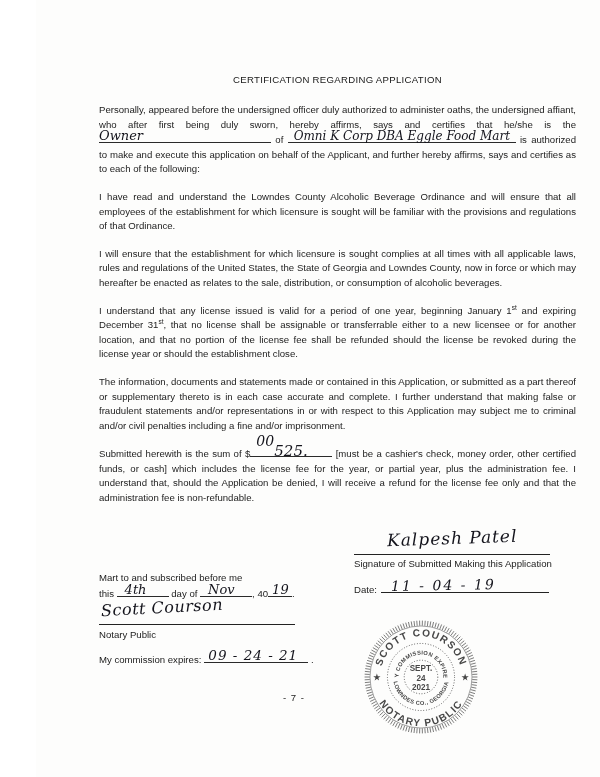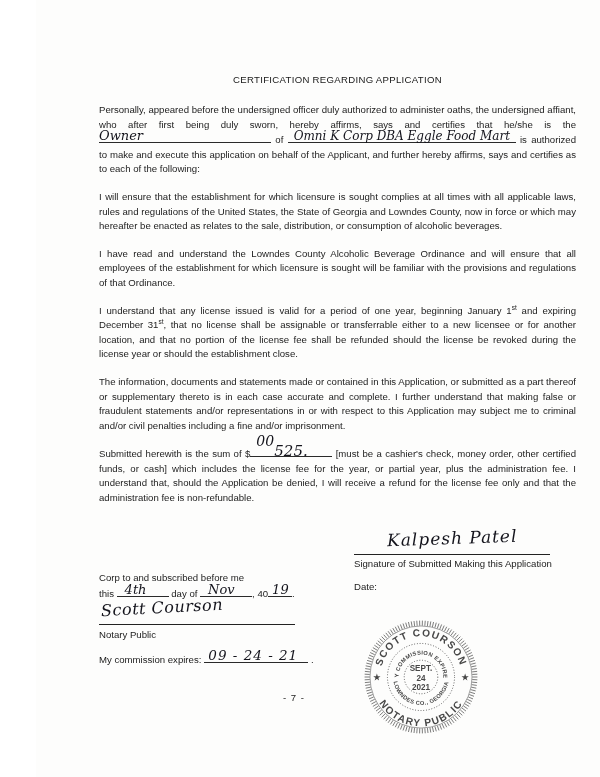--- a/index.html
+++ b/index.html
@@ -109,44 +109,44 @@
   <div class="content">
 
     <div class="title">CERTIFICATION REGARDING APPLICATION</div>
 
     <p><span>Personally, appeared before the undersigned officer duly authorized to administer oaths, the undersigned affiant, who after first being duly sworn, hereby affirms, says and certifies that he/she is the</span>
       <span class="blank blank-role"><span class="hw">Owner</span></span>
       <span>of</span>
       <span class="blank blank-company"><span class="hw">Omni K Corp DBA Eggle Food Mart</span></span>
       <span>is authorized to make and execute this application on behalf of the Applicant, and further hereby affirms, says and certifies as to each of the following:</span></p>
 
+    <p>I have read and understand the Lowndes County Alcoholic Beverage Ordinance and will ensure that all employees of the establishment for which licensure is sought will be familiar with the provisions and regulations of that Ordinance.</p>
+
     <p>I will ensure that the establishment for which licensure is sought complies at all times with all applicable laws, rules and regulations of the United States, the State of Georgia and Lowndes County, now in force or which may hereafter be enacted as relates to the sale, distribution, or consumption of alcoholic beverages.</p>
-
-    <p>I have read and understand the Lowndes County Alcoholic Beverage Ordinance and will ensure that all employees of the establishment for which licensure is sought will be familiar with the provisions and regulations of that Ordinance.</p>
 
     <p><span>I understand that any license issued is valid for a period of one year, beginning January 1</span><sup>st</sup><span> and expiring December 31</span><sup>st</sup><span>, that no license shall be assignable or transferrable either to a new licensee or for another location, and that no portion of the license fee shall be refunded should the license be revoked during the license year or should the establishment close.</span></p>
 
     <p>The information, documents and statements made or contained in this Application, or submitted as a part thereof or supplementary thereto is in each case accurate and complete.  I further understand that making false or fraudulent statements and/or representations in or with respect to this Application may subject me to criminal and/or civil penalties including a fine and/or imprisonment.</p>
 
     <p><span>Submitted herewith is the sum of $</span><span class="blank blank-amount"><span class="hw hw-amount">525.</span><span class="hw hw-amount-sup">00</span></span> <span>[must be a cashier's check, money order, other certified funds, or cash] which includes the license fee for the year, or partial year, plus the administration fee.  I understand that, should the Application be denied, I will receive a refund for the license fee only and that the administration fee is non-refundable.</span></p>
 
   </div>
 
   <div class="abs sig-line"><span class="hw">Kalpesh Patel</span></div>
   <div class="abs sig-label">Signature of Submitted Making this Application</div>
 
   <div class="abs sworn-block">
-    <div>Corp to and subscribed before me</div>
+    <div>Mart to and subscribed before me</div>
     <div class="sworn-row2"><span>this</span>
       <span class="sworn-blank blank-day"><span class="hw">4th</span></span>
       <span>day of</span>
       <span class="sworn-blank blank-month"><span class="hw">Nov</span></span><span>, 40</span><span class="sworn-blank blank-year"><span class="hw">19</span></span><span>.</span></div>
   </div>
 
-  <div class="abs date-row"><span>Date:</span></div>
+  <div class="abs date-row"><span>Date:</span><span class="blank-date"><span class="hw">11 - 04 - 19</span></span></div>
 
   <div class="abs notary-sig-line"><span class="hw">Scott Courson</span></div>
   <div class="abs notary-label">Notary Public</div>
 
   <div class="abs commission-row"><span>My commission expires:</span><span class="blank-commission"><span class="hw">09 - 24 - 21</span></span> <span>.</span></div>
 
   <div class="abs page-number">- 7 -</div>
 
   <svg class="stamp" viewBox="0 0 120 120">
     <g id="stamp-ticks">

